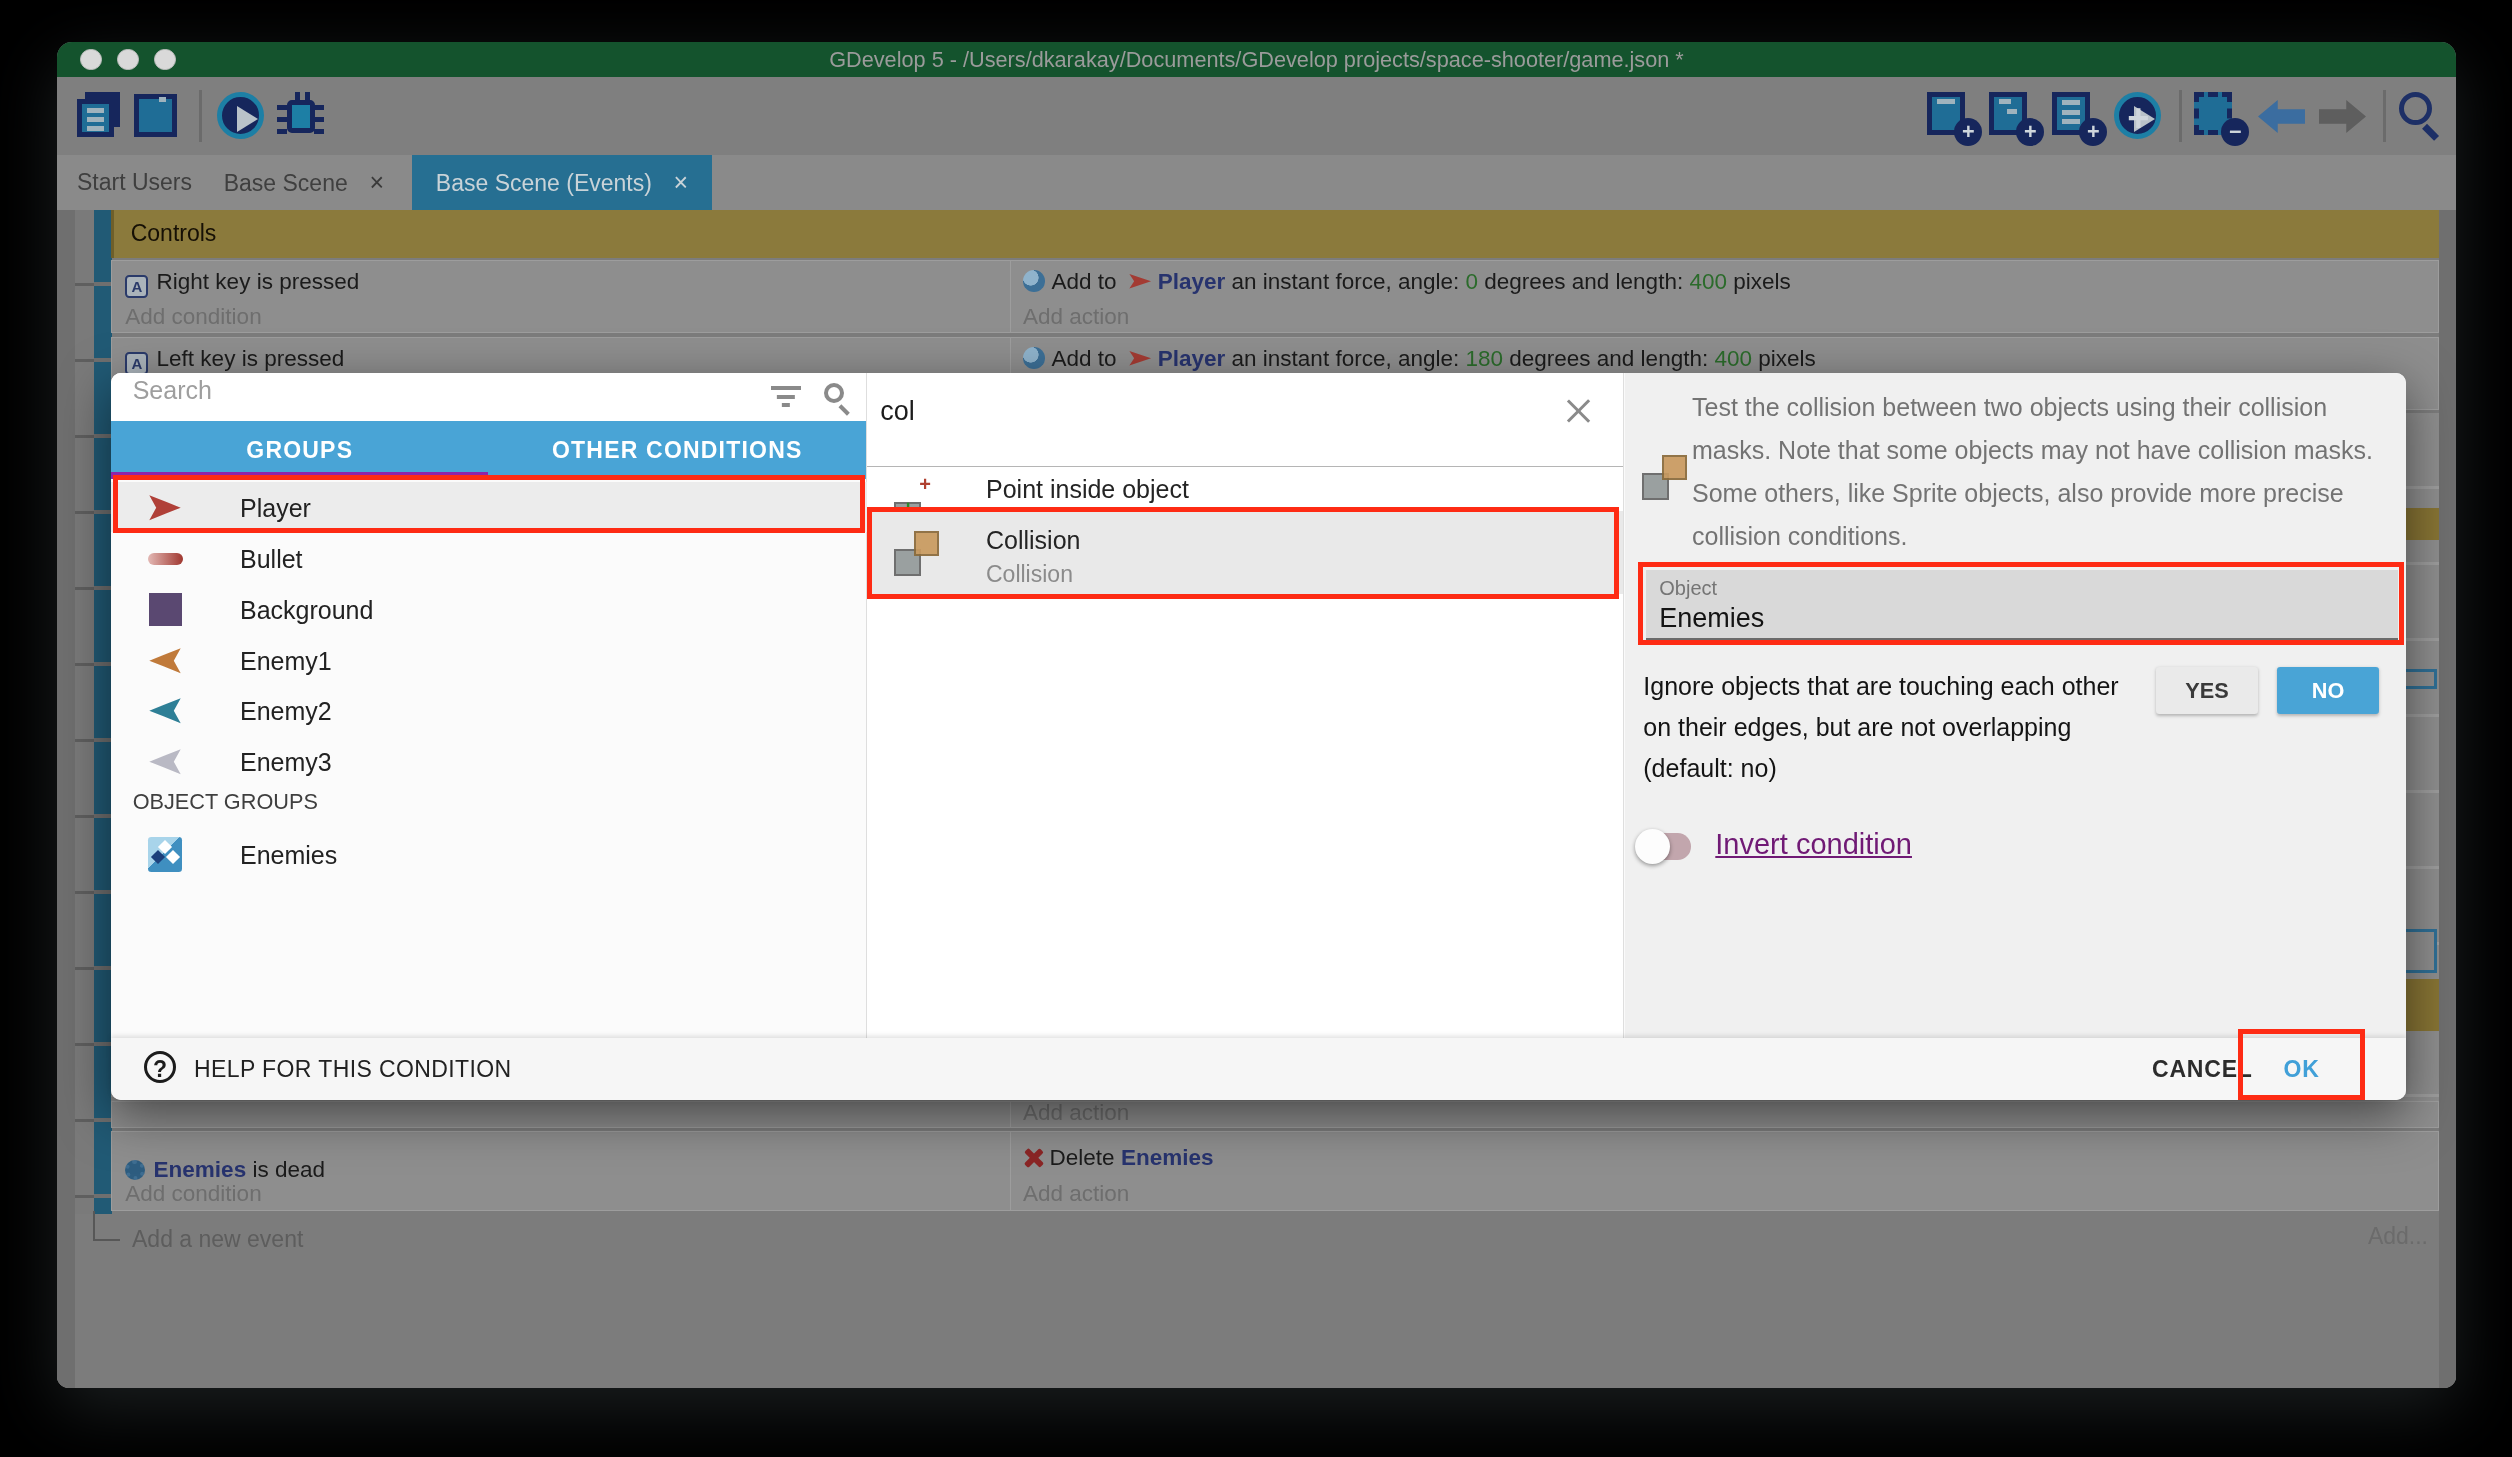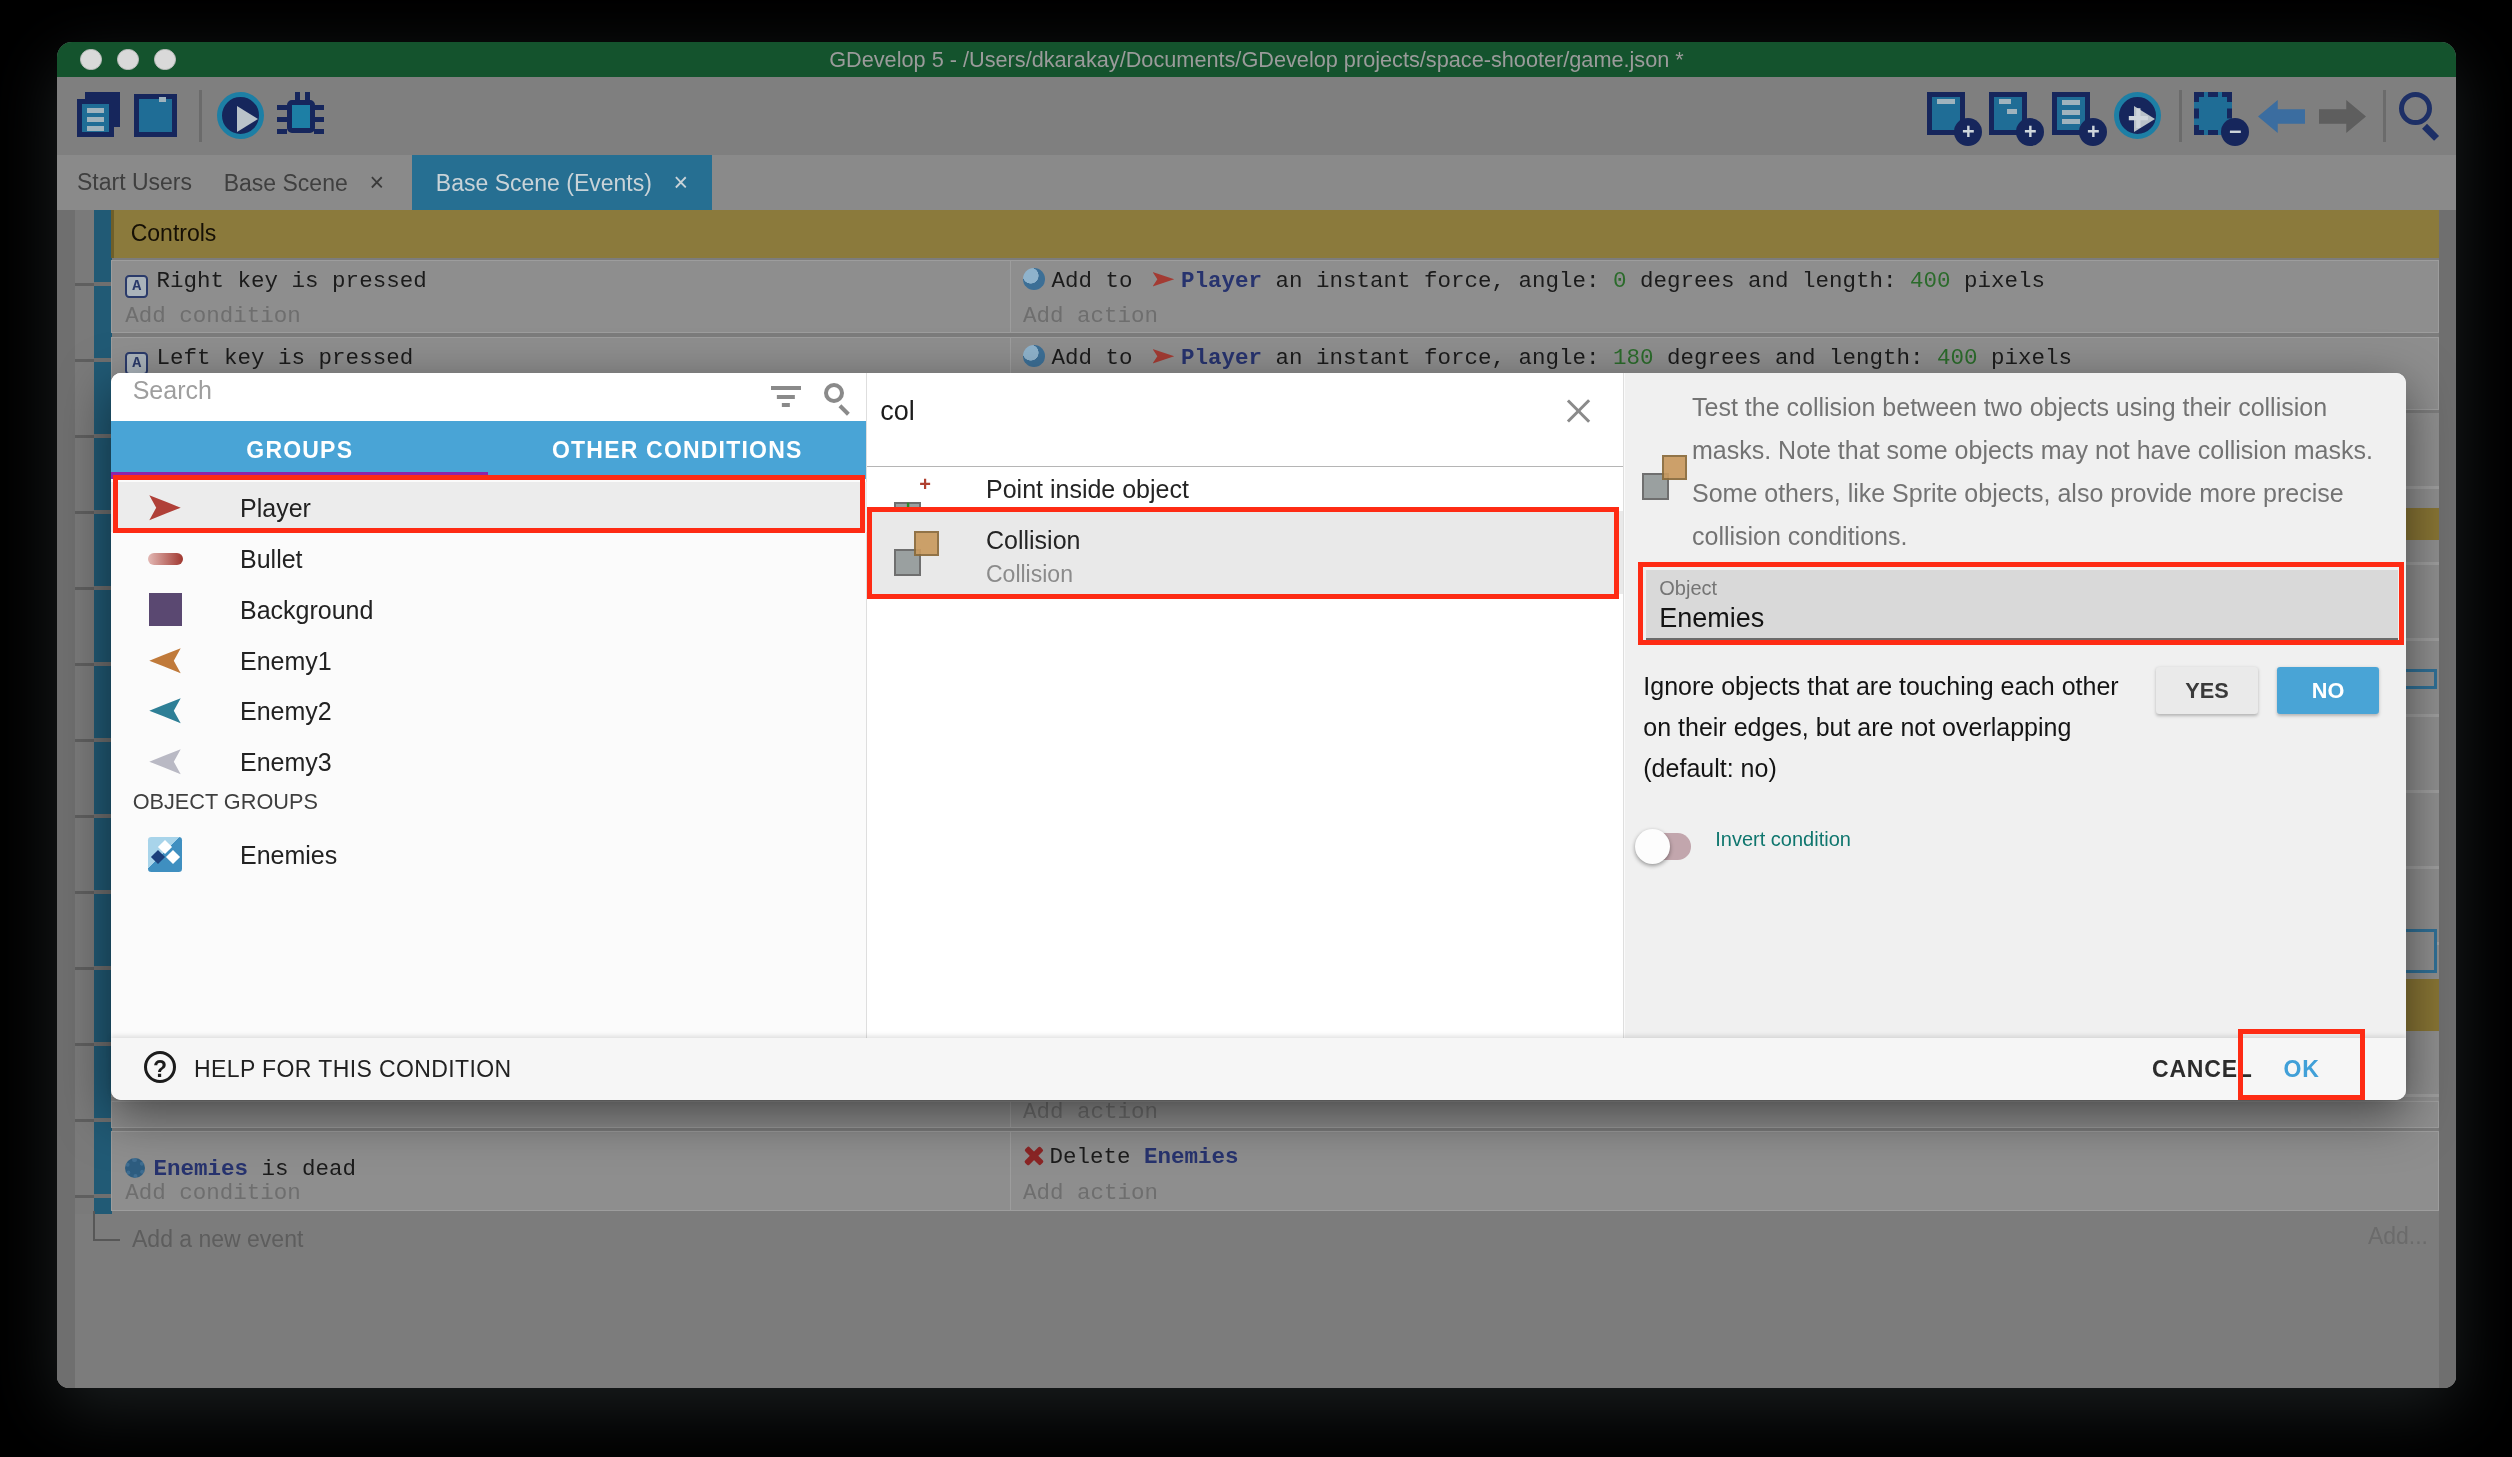--- a/index.html
+++ b/index.html
@@ -52,21 +52,21 @@
   
   #sheet { position:absolute; left:0; top:168px; width:2399px; height:1178px; background:#7c7c7c; }
   #edge-l { position:absolute; left:0; top:0; width:18.3px; height:100%; background:#6f6f6f; }
   #edge-r { position:absolute; left:2382px; top:0; width:16.7px; height:100%; background:#6f6f6f; }
   #gutter { position:absolute; left:18.3px; top:0; width:18.3px; height:1004px;
     background:repeating-linear-gradient(180deg,#7a7a7a 0 73px,#5f5f5f 73px 76px); }
   #teal-strip { position:absolute; left:37px; top:0; width:17.5px; height:1004px;
     background:repeating-linear-gradient(180deg,#215a75 0 72px,#6f6f6f 72px 76px); }
   .rowbg { position:absolute; left:54px; width:2328px; background:#8e8e8e; border:0.8px solid #9d9d9d; }
   .cell-div { position:absolute; top:0; bottom:0; left:898px; width:0.8px; background:#9d9d9d; }
-  .evline { position:absolute; height:37px; line-height:37px; font-size:22.5px; color:#1b1b1b; white-space:nowrap;font-family:Liberation Mono, monospace; }
+  .evline { position:absolute; height:37px; line-height:37px; font-size:22.5px; color:#1b1b1b; white-space:nowrap; }
   .evline .ph { color:#6e6e6e; }
   .obj { font-weight:bold; color:#27336e; }
   .num { color:#2b6b2b; }
   .kbd { display:inline-block; width:23px; height:23px; border:2.5px solid #2a3a6a; border-radius:4.2px;
     color:#2a3a6a; font-size:15px; font-weight:bold; text-align:center; line-height:19px;
     vertical-align:-3.3px; margin-right:8.3px; background:#aab3ba; }
   .force-ic { display:inline-block; width:21.7px; height:21.7px; border-radius:50%; vertical-align:-3.3px;
     margin-right:6.7px; background:radial-gradient(circle at 35% 35%, #8fb3cc 0 38%, #3c6f96 40% 100%); }
   .ship-inline { display:inline-block; width:21.7px; height:18.3px; vertical-align:-1.7px; margin:0 6.7px;
     background:#a33b33; clip-path:polygon(0 10%,55% 32%,100% 50%,55% 68%,0 90%,22% 50%); }
@@ -148,21 +148,21 @@
   #obj-field .val { position:absolute; left:13.3px; top:33px; font-size:27px; color:#141414; }
   #ignore-text { position:absolute; left:18.3px; top:293px; width:500px; font-size:25px; line-height:41px; color:#141414; }
   .pill-btn { position:absolute; top:294px; width:102px; height:47px; line-height:47px; text-align:center;
     font-size:21.7px; font-weight:bold; border-radius:3.3px; box-shadow:0 1.7px 3.3px rgba(0,0,0,.25); }
   #btn-yes { left:531px; background:#eaeaea; color:#3a3a3a; }
   #btn-no  { left:652px; background:#49a4d6; color:#fff; }
   #invert-row { position:absolute; left:13.3px; top:450px; height:47px; }
   #toggle { position:absolute; left:0; top:10px; width:53px; height:27px; border-radius:13.3px; background:#c2a6ad; }
   #toggle .knob { position:absolute; left:-3.3px; top:-4.2px; width:35px; height:35px; border-radius:50%;
     background:#fdfdfd; box-shadow:0 1.7px 4.2px rgba(0,0,0,.4); }
-  #invert-lbl { position:absolute; left:77px; top:5px; font-size:20px; color:#0f766e; white-space:nowrap; }
+  #invert-lbl { position:absolute; left:77px; top:5px; font-size:29px; color:#701a75; white-space:nowrap;text-decoration:underline; }
 
   
   #dlg-bottom { position:absolute; left:0; top:665px; width:100%; height:62px; background:#f6f6f6;
     border-radius:0 0 10px 10px; box-shadow:0 -1.7px 5px rgba(0,0,0,.12); }
   #help-ic { position:absolute; left:33px; top:13.3px; width:32px; height:32px; border:3.3px solid #1c1c1c;
     border-radius:50%; color:#1c1c1c; font-size:23px; font-weight:bold; text-align:center; line-height:30px; }
   #help-lbl { position:absolute; left:83px; top:18.3px; font-size:23px; color:#222; letter-spacing:0.4px; }
   #btn-cancel { position:absolute; left:2041px; top:18.3px; font-size:23px; font-weight:bold; color:#2c2c2c; letter-spacing:0.8px; }
   #btn-ok { position:absolute; left:2132px; top:0; width:117px; height:62px; line-height:62px; text-align:center;
     font-size:23px; font-weight:bold; color:#41a0d8; letter-spacing:0.8px; }

